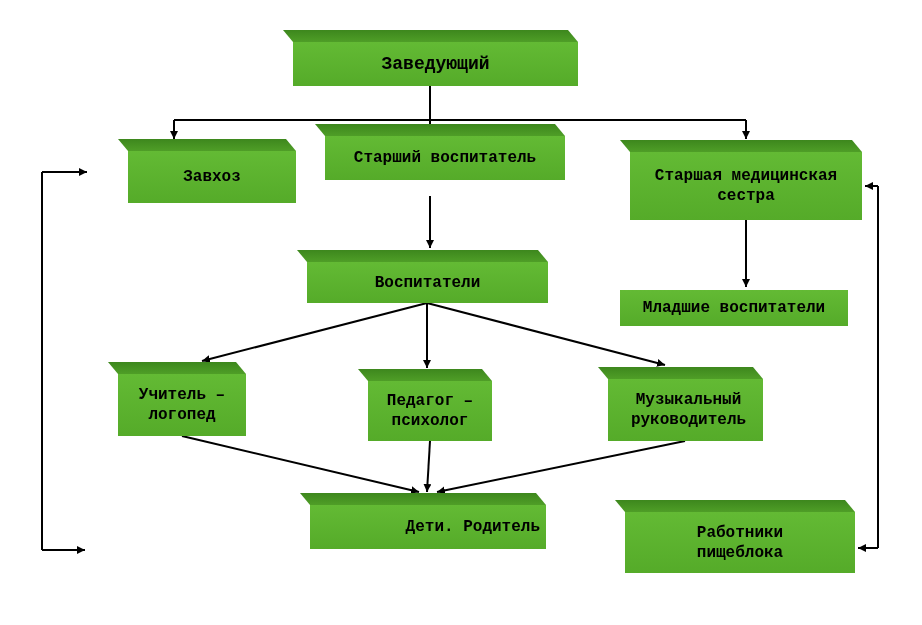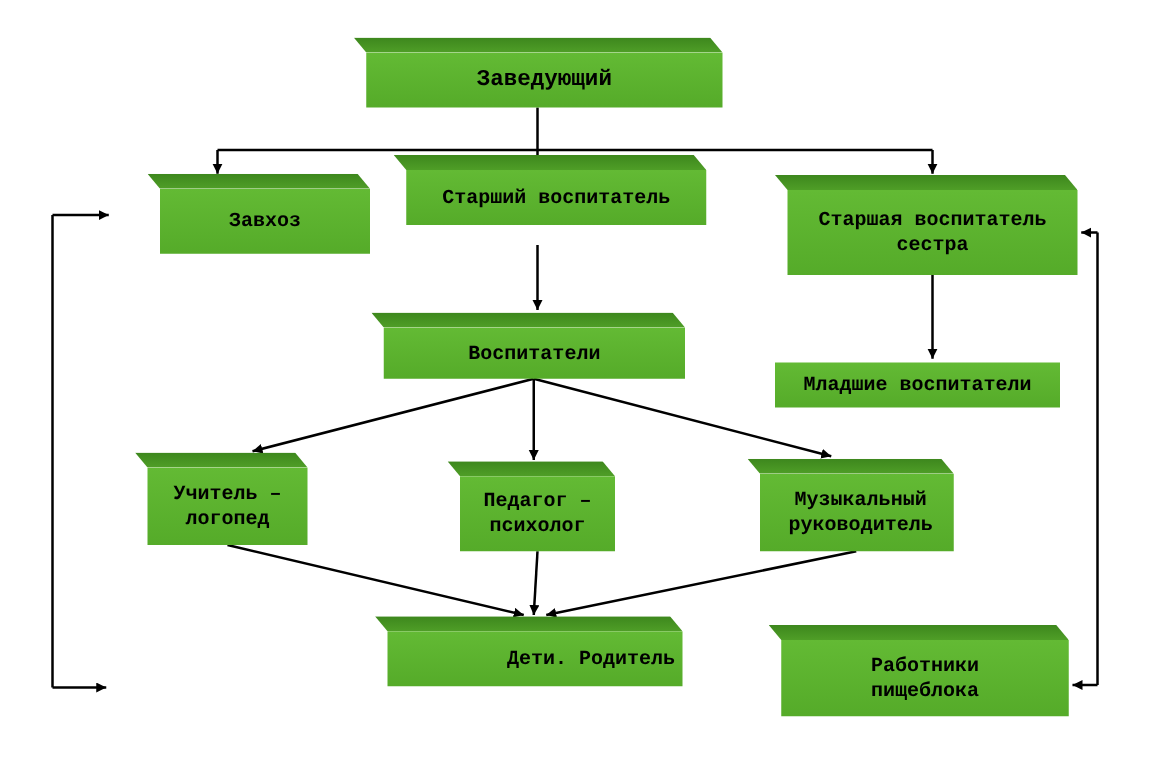--- a/index.html
+++ b/index.html
@@ -101,21 +101,21 @@
 
   <div class="node n-zavhoz">
     <span class="label">Завхоз</span>
   </div>
 
   <div class="node n-senior-teacher">
     <span class="label">Старший воспитатель</span>
   </div>
 
   <div class="node n-senior-nurse">
-    <span class="label">Старшая воспитатель сестра</span>
+    <span class="label">Старшая медицинская сестра</span>
   </div>
 
   <div class="node n-teachers">
     <span class="label">Воспитатели</span>
   </div>
 
   <div class="node n-speech">
     <span class="label">Учитель – логопед</span>
   </div>
 

